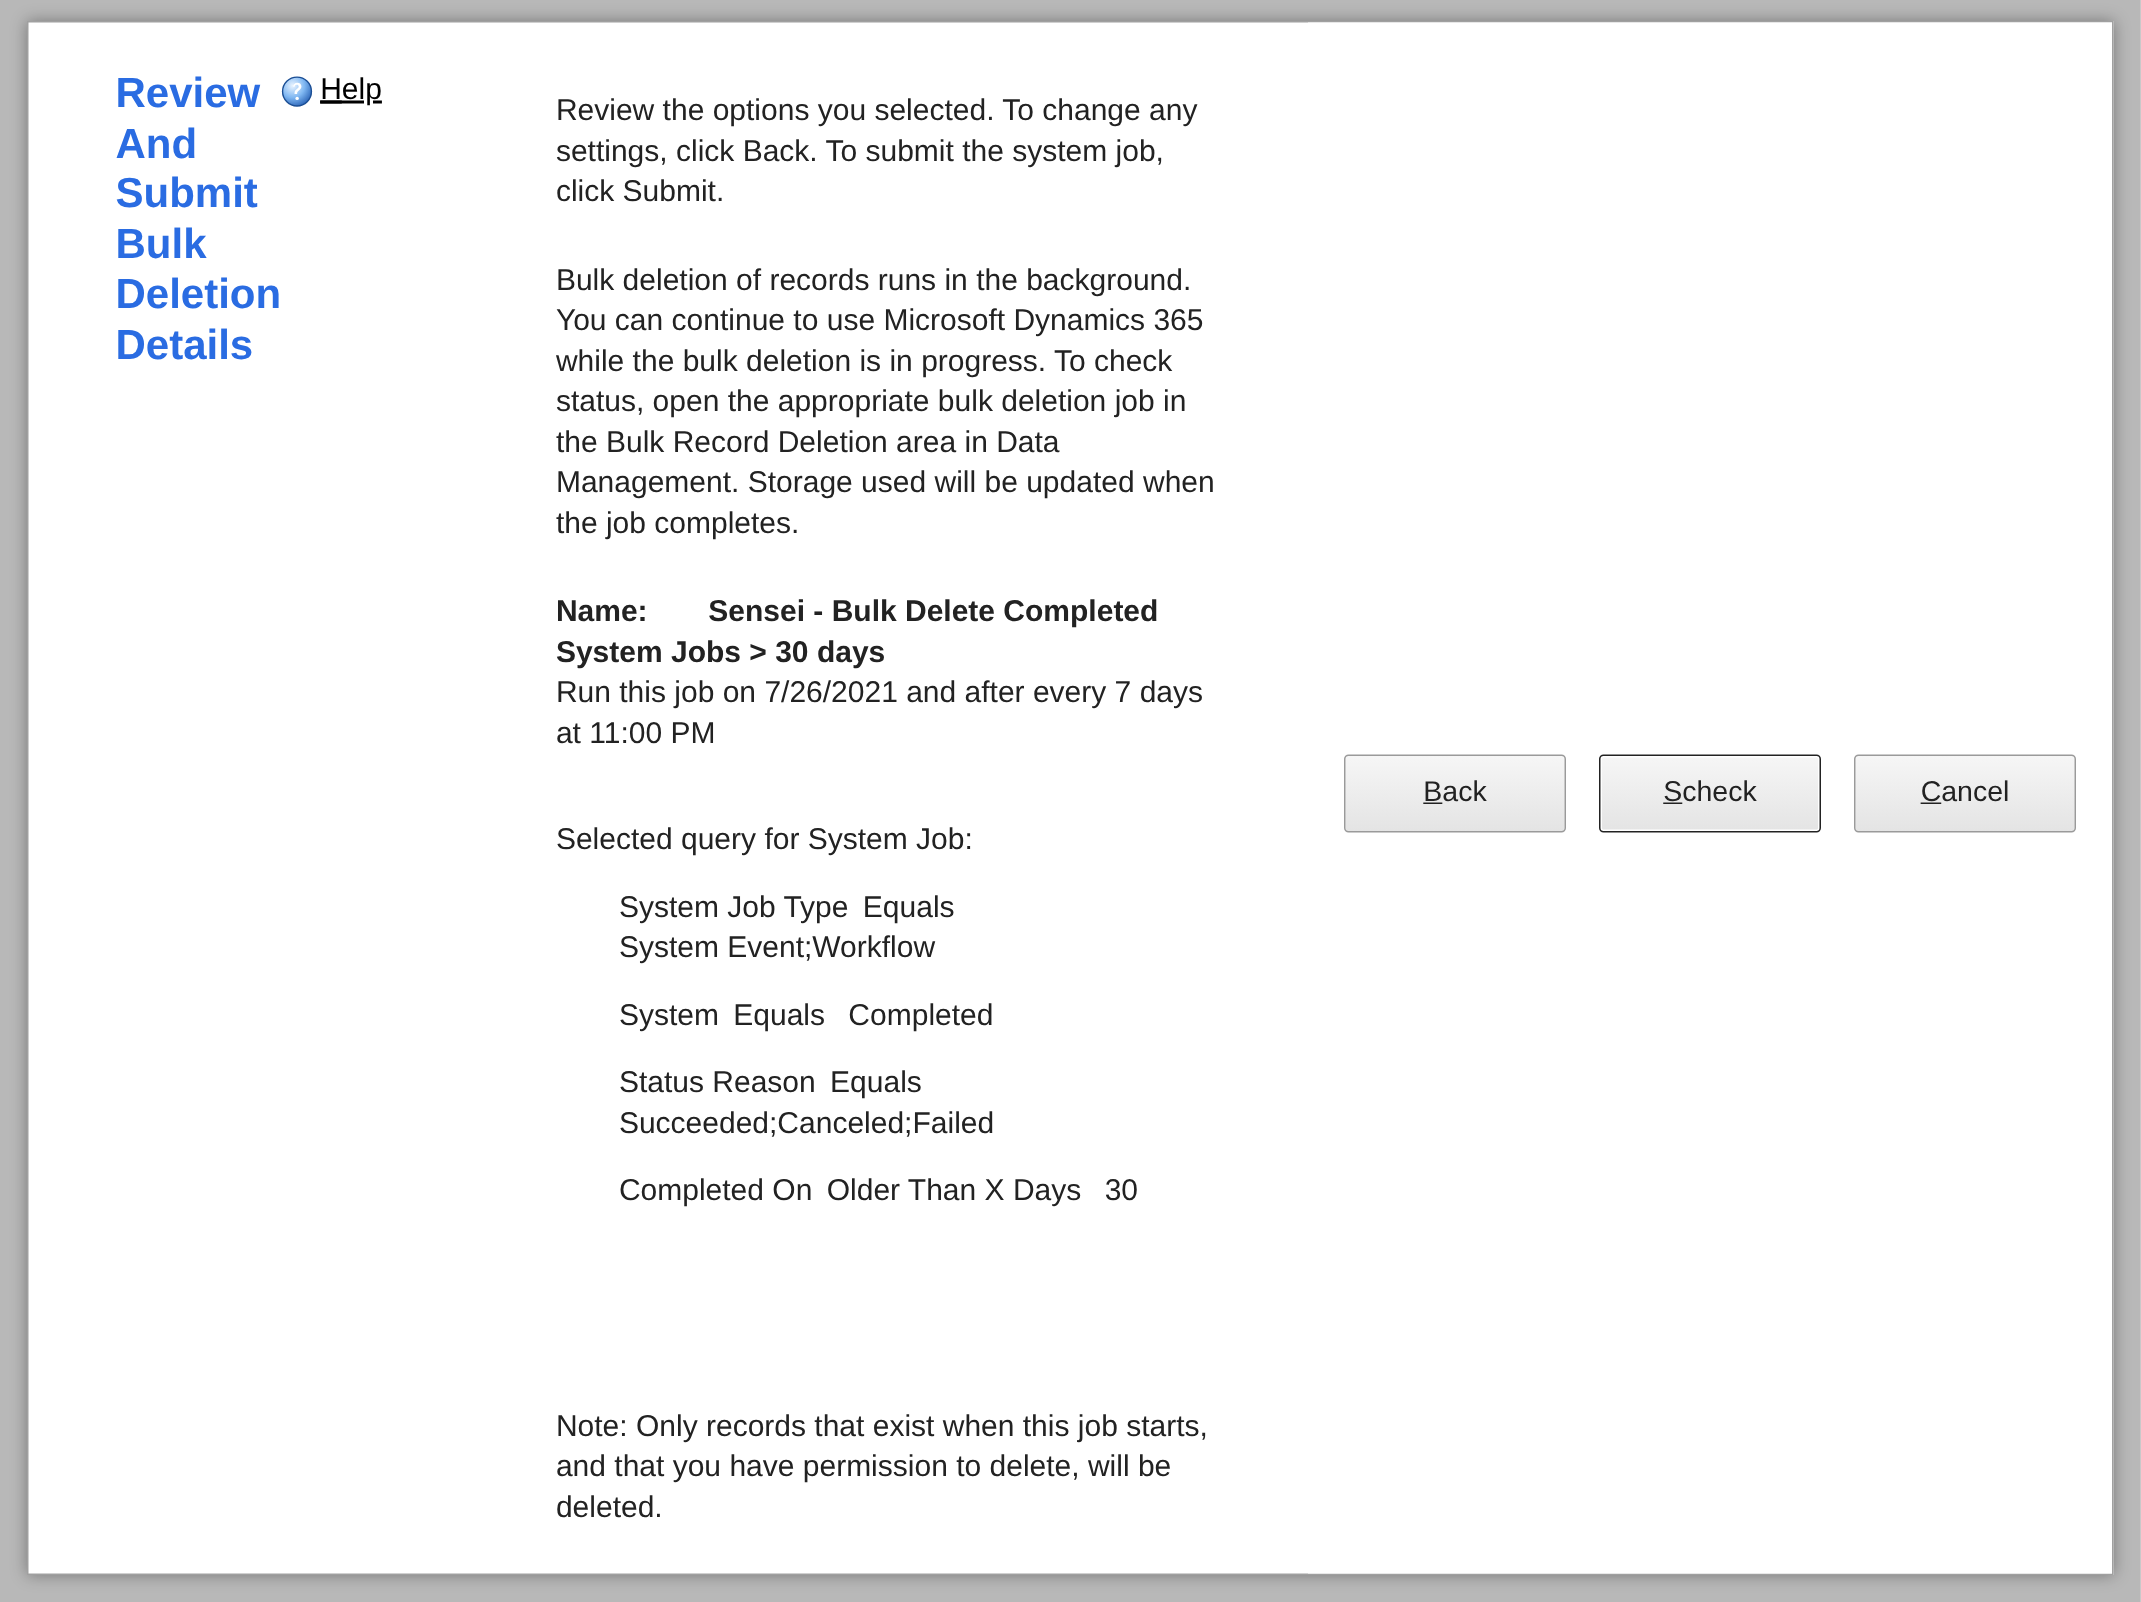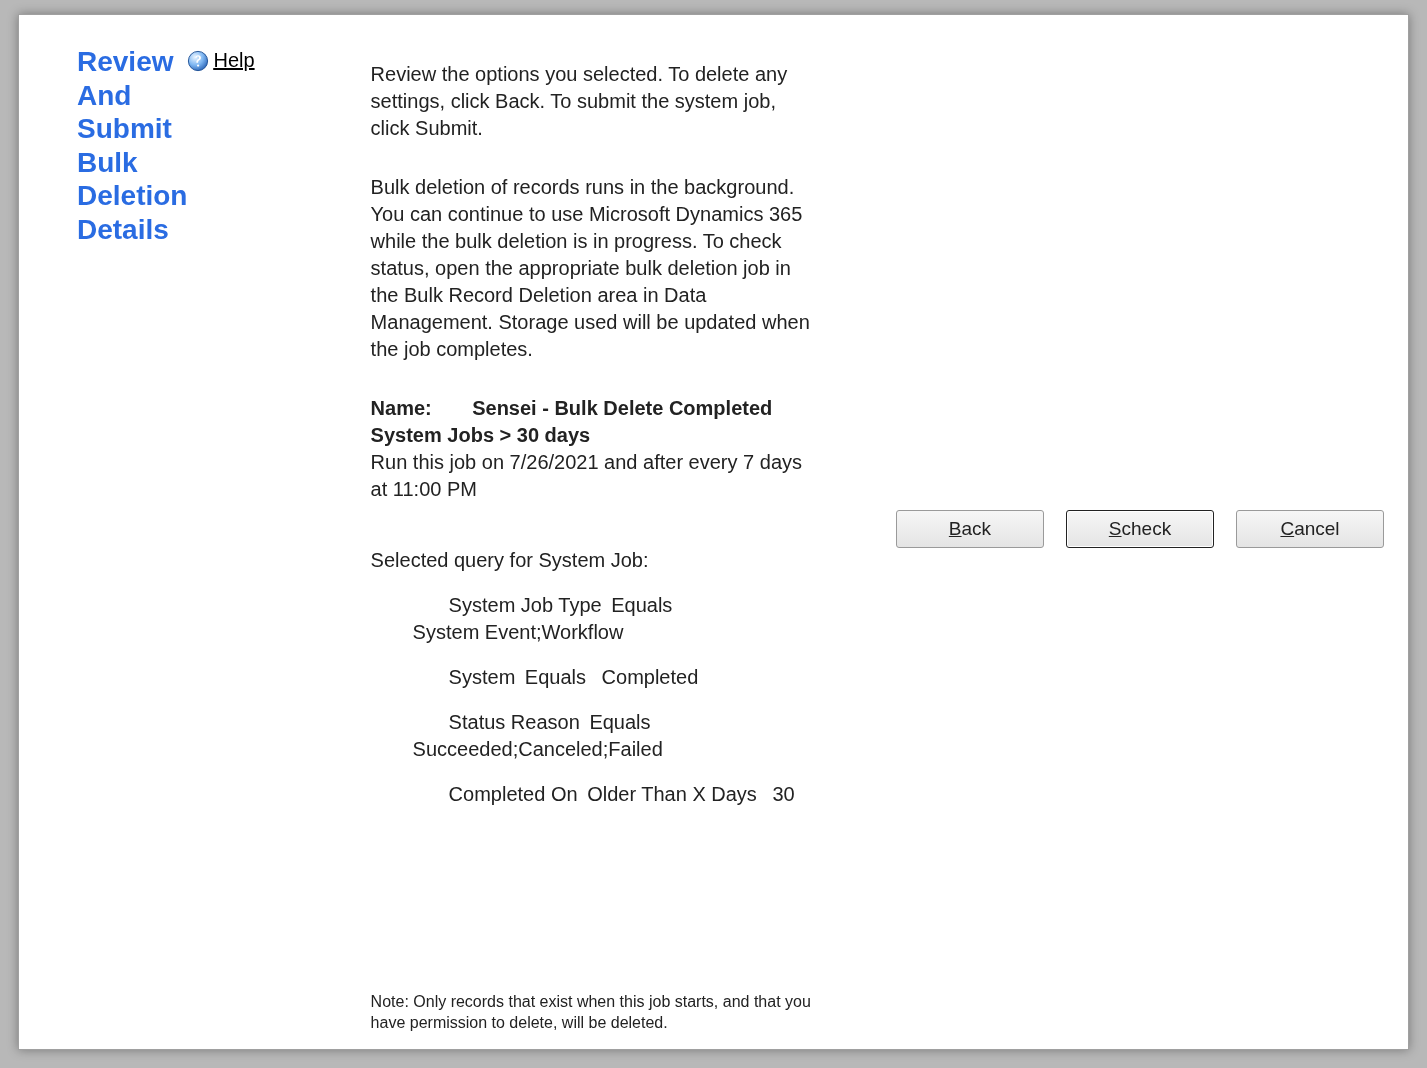--- a/index.html
+++ b/index.html
@@ -79,48 +79,48 @@
   .query-list {
     margin: 0;
     padding: 0 0 0 42px;
   }
   .query-row {
     margin: 18px 0;
   }
   .query-row span {
     display: inline-block;
   }
-  .q-field    { min-width: 124px; margin-right: 4px; margin-left: 36px; }
+  .q-field    { min-width: 124px; margin-right: 4px; }
   .q-op       { margin-right: 10px; }
   .q-val      { }
   
   .row-type  .q-field { min-width: 148px; }
   .row-status .q-field { min-width: 52px; }
   .row-reason .q-field { min-width: 124px; }
   .row-comp   .q-field { min-width: 126px; }
   .row-comp   .q-op    { min-width: 162px; }
   .note-text {
     position: absolute;
     left: 58px;
-    bottom: 15px;
+    bottom: 30px;
     right: 58px;
-    font-size: 16px;
+    font-size: 20px;
   }
   .dialog-footer {
     flex: 0 0 auto;
     display: flex;
     justify-content: flex-end;
     align-items: center;
     gap: 22px;
     padding: 18px 24px 24px 24px;
     background: #ffffff;
   }
   .wiz-button {
     min-width: 148px;
-    height: 38px;
+    height: 52px;
     font-size: 19px;
     font-family: inherit;
     color: #222;
     background: linear-gradient(#f6f6f6, #e4e4e4);
     border: 1px solid #9a9a9a;
     border-radius: 3px;
     cursor: pointer;
     padding: 0 16px;
   }
   .wiz-button.default-btn {
@@ -149,21 +149,21 @@
         </defs>
         <circle cx="12" cy="12" r="10.5" fill="url(#hg)" stroke="#1b4e94" stroke-width="1"></circle>
         <path d="M9.2 8.6c0-1.6 1.3-2.9 3-2.9 1.8 0 3 1.2 3 2.7 0 1.2-.6 1.9-1.8 2.8-1 .8-1.3 1.2-1.3 2.1v.5h-1.9v-.6c0-1.3.5-2.1 1.7-3 1-.7 1.3-1.1 1.3-1.8 0-.8-.6-1.3-1.4-1.3-.9 0-1.5.6-1.5 1.5H9.2z" fill="#fff"></path>
         <circle cx="12.1" cy="17" r="1.25" fill="#fff"></circle>
       </svg>
       <span><span class="accel">H</span><span id="help-rest">elp</span></span>
     </a>
   </div>
 
   <div class="dialog-body">
-    <p class="para">Review the options you selected. To delete any settings, click Back. To submit the system job, click Submit.</p>
+    <p class="para">Review the options you selected. To change any settings, click Back. To submit the system job, click Submit.</p>
     <p class="para">Bulk deletion of records runs in the background. You can continue to use Microsoft Dynamics 365 while the bulk deletion is in progress. To check status, open the appropriate bulk deletion job in the Bulk Record Deletion area in Data Management. Storage used will be updated when the job completes.</p>
 
     <div class="kv-row">
       <span class="kv-label">Name:</span>
       <span>Sensei - Bulk Delete Completed System Jobs &gt; 30 days</span>
     </div>
     <div>Run this job on 7/26/2021 and after every 7 days at 11:00 PM</div>
 
     <div class="query-heading">Selected query for System Job:</div>
     <div class="query-list">

